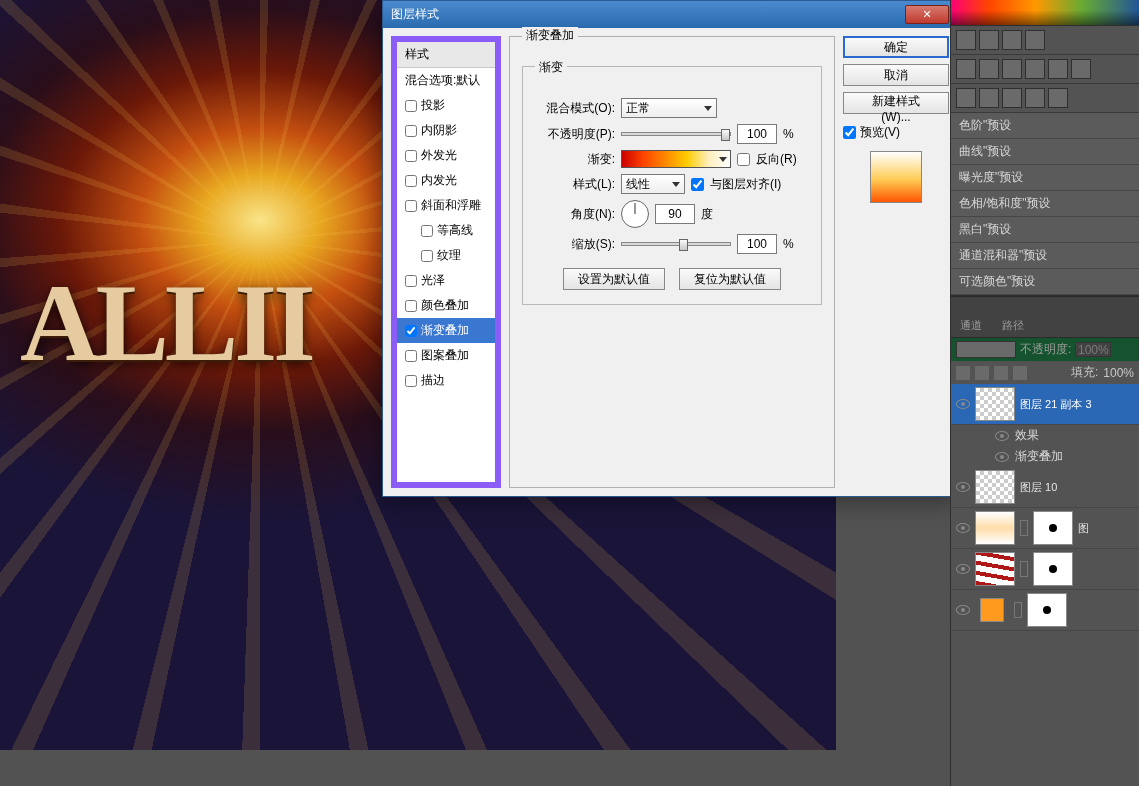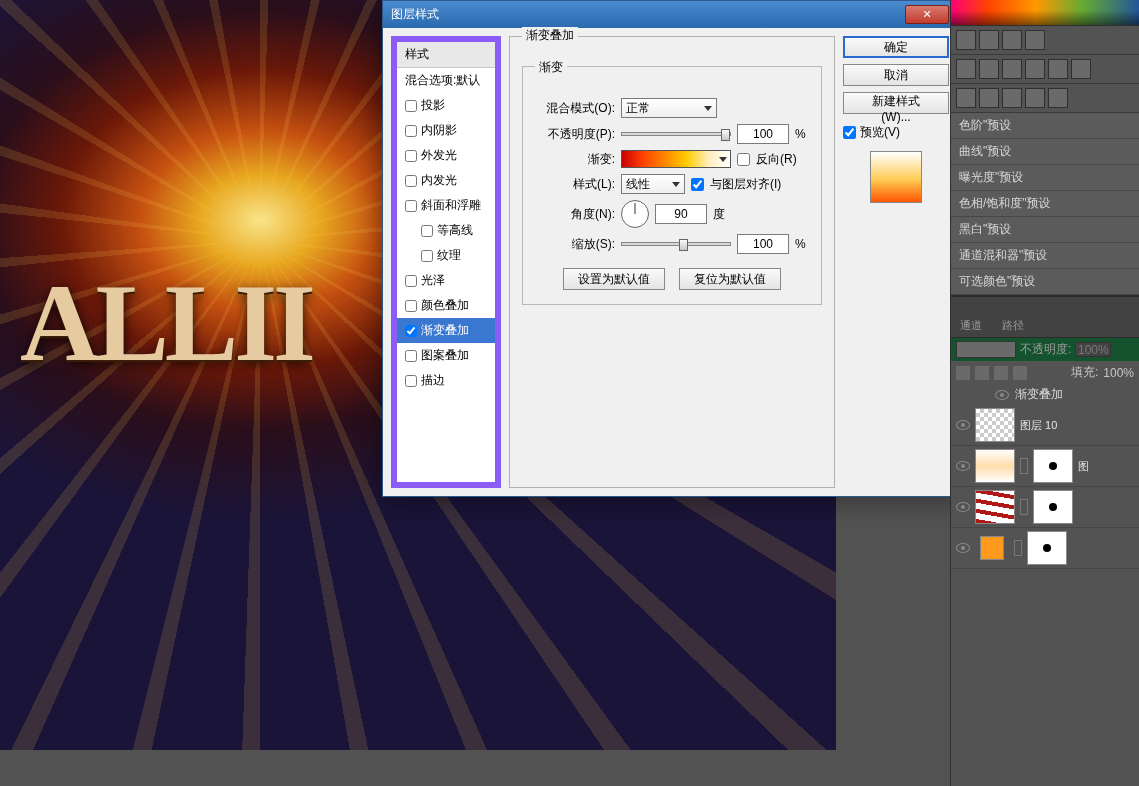--- a/index.html
+++ b/index.html
@@ -27,21 +27,21 @@
 
 .props-col { flex: 1; border: 1px solid #b0b0b0; padding: 8px 12px; background: #f0f0f0; position: relative; }
 .fieldset { border: 1px solid #b8b8b8; padding: 10px 12px 14px; margin-top: 6px; }
 .legend { position: relative; top: -18px; background: #f0f0f0; padding: 0 4px; display: inline-block; margin-bottom: -10px; }
 .row { display: flex; align-items: center; gap: 6px; margin: 6px 0; }
 .row .lbl { width: 80px; text-align: right; }
 .select { width: 96px; height: 20px; border: 1px solid #7a7a7a; background: #fff linear-gradient(#fff,#eee); padding: 1px 4px; display: flex; align-items: center; justify-content: space-between; }
 .select .caret { border-left: 4px solid transparent; border-right:4px solid transparent; border-top:5px solid #333; }
 .slider { flex: 1; height: 4px; background: #d8d8d8; border: 1px solid #888; position: relative; max-width: 110px; }
 .slider .thumb { position: absolute; top: -4px; width: 9px; height: 12px; background: linear-gradient(#fafafa,#c8c8c8); border:1px solid #666; }
-.num-input { width: 52px; height: 20px; border: 1px solid #7a7a7a; background: #fff; text-align: center; padding: 2px; }
+.num-input { width: 40px; height: 20px; border: 1px solid #7a7a7a; background: #fff; text-align: center; padding: 2px; }
 .grad-bar { width: 110px; height: 18px; border: 1px solid #555; background: linear-gradient(to right, #cc0000, #ff4400, #ff8800, #ffcc00, #ffeebb, #ffffff); display:flex; justify-content:flex-end; align-items:center; }
 .grad-bar .caret { border-left:4px solid transparent; border-right:4px solid transparent; border-top:5px solid #333; margin-right:3px;}
 .angle-dial { width: 28px; height: 28px; border: 1px solid #666; border-radius: 50%; background: #fff; position: relative; }
 .angle-dial::after { content:""; position:absolute; left:50%; top:50%; width:1px; height:11px; background:#333; transform-origin: bottom center; transform: translate(-50%,-100%) rotate(0deg); }
 .btn { height: 22px; padding: 0 14px; border: 1px solid #888; background: linear-gradient(#fafafa,#e4e4e4); cursor: pointer; }
 .btns-row { display:flex; gap: 14px; justify-content:center; margin-top: 14px;}
 
 .right-col { width: 106px; display: flex; flex-direction: column; gap: 6px; }
 .right-col .btn { width: 100%; }
 .right-col .btn.primary { border: 2px solid #2a6ad0; }
@@ -259,20 +259,29 @@
   </div>
   <div class="lock-row">
     <div class="lock-icon"></div>
     <div class="lock-icon"></div>
     <div class="lock-icon"></div>
     <div class="lock-icon"></div>
     <span style="margin-left:auto">填充:</span>
     <div class="pct">100%</div>
   </div>
   <div class="layers">
+    <div class="layer-row sel">
+      <span class="eye"></span>
+      <div class="lthumb"></div>
+      <span class="lname">图层 21 副本 3</span>
+    </div>
+    <div class="sub-fx">
+        <span class="eye"></span>
+        <span>效果</span>
+      </div>
     <div class="sub-fx">
         <span class="eye"></span>
         <span>渐变叠加</span>
       </div>
     <div class="layer-row">
       <span class="eye"></span>
       <div class="lthumb"></div>
       <span class="lname">图层 10</span>
     </div>
     <div class="layer-row">

